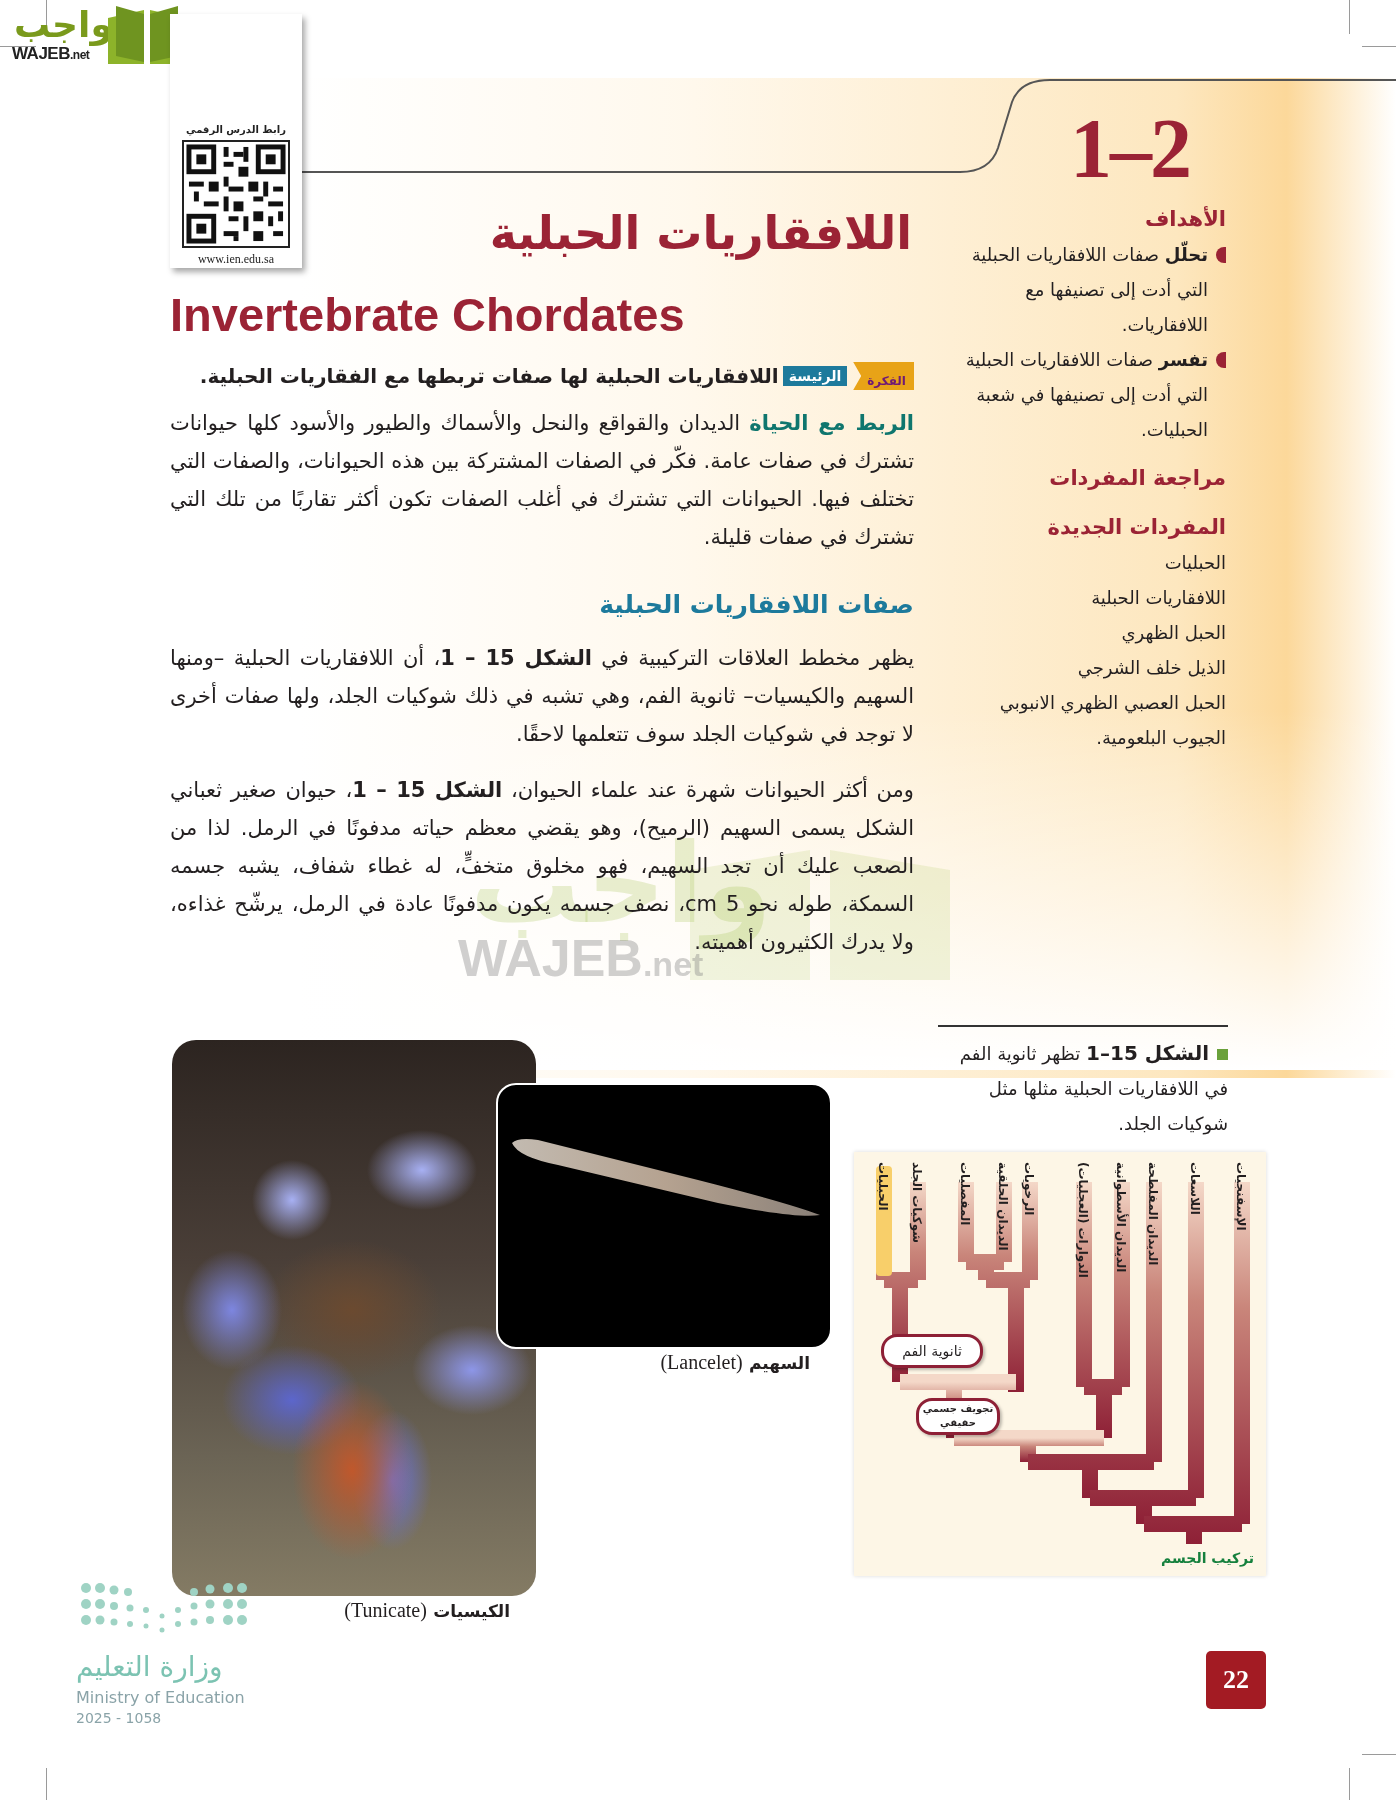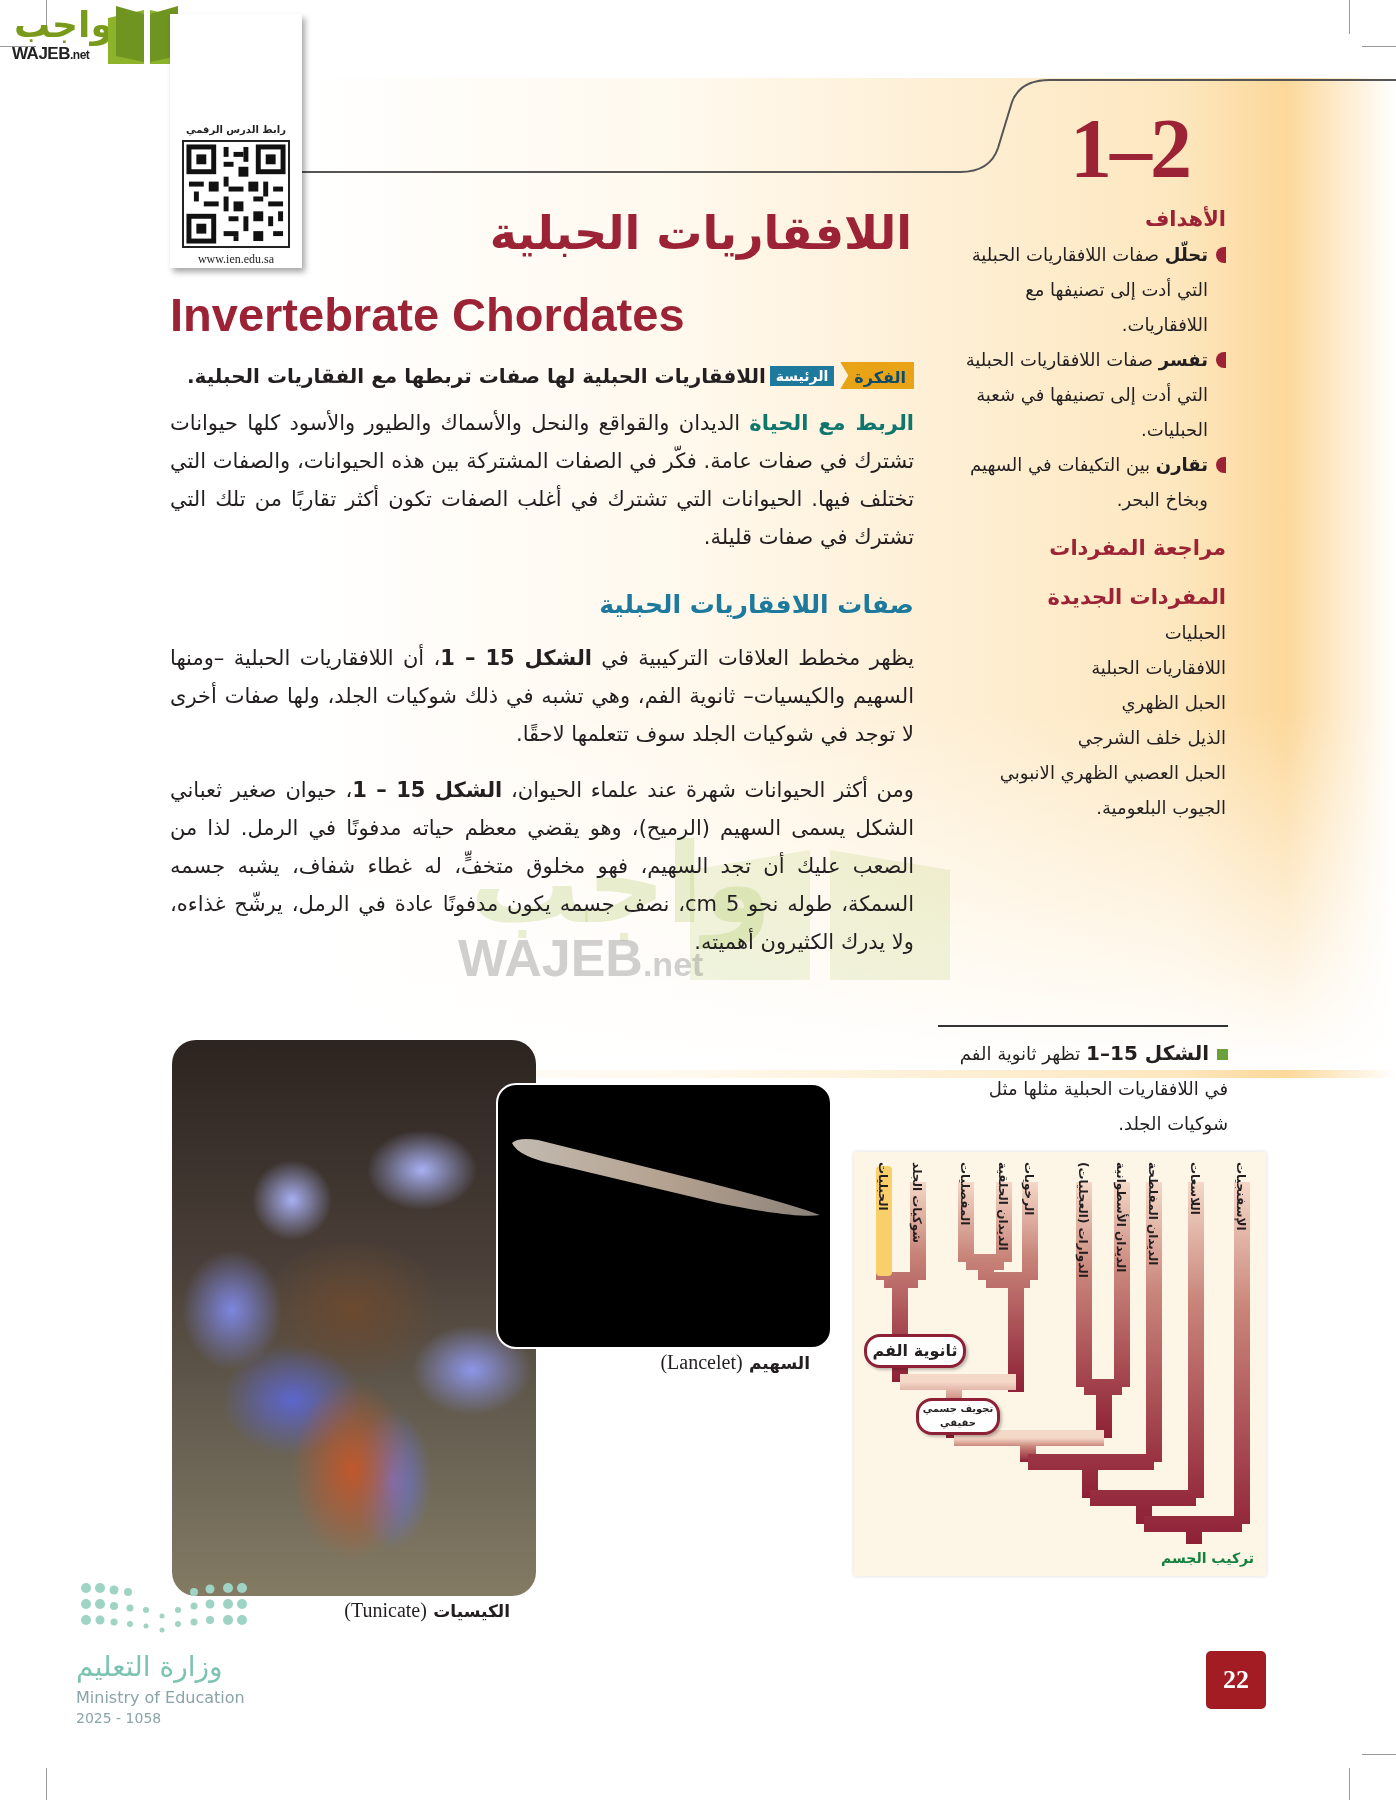--- a/index.html
+++ b/index.html
@@ -20,21 +20,21 @@
   .qr-card { left:170px; top:14px; width:132px; height:254px; background:#fff; box-shadow:3px 4px 6px rgba(0,0,0,0.35); }
   .qr-label { left:0; top:110px; width:132px; text-align:center; font-size:10px; font-weight:bold; color:#222; direction:rtl; }
   .qr-box { left:12px; top:126px; width:108px; height:108px; border:2px solid #222; background:#fff; box-sizing:border-box; }
   .qr-url { left:0; top:238px; width:132px; text-align:center; font-size:12px; font-family:"Liberation Serif", serif; color:#222; }
   
   .sec-num { left:1070px; top:100px; font-family:"Liberation Serif", serif; font-weight:bold; font-size:84px; color:#9b2335; letter-spacing:-2px; }
   
   .title-ar { left:460px; top:206px; width:452px; font-size:46px; font-weight:bold; color:#9b2335; }
   .title-en { left:170px; top:287px; font-family:"Liberation Sans", sans-serif; font-weight:bold; font-size:47px; color:#9b2335; }
   .main-idea { left:170px; top:362px; width:744px; font-size:20px; font-weight:bold; color:#231f20; display:flex; flex-direction:row-reverse; align-items:center; gap:6px; }
-  .badge-idea { background:#e8a317; color:#0c4a6e; font-size:16px; padding:6px 8px 2px 14px; clip-path:polygon(0 0,100% 0,100% 100%,0 100%,8px 50%); }
+  .badge-idea { background:#e8a317; color:#701a75; font-size:12px; padding:12px 8px 2px 14px; clip-path:polygon(0 0,100% 0,100% 100%,0 100%,8px 50%); }
   .badge-main { background:#1d7a9c; color:#fff; font-size:14px; padding:2px 6px; margin-left:-2px; }
   .para { left:170px; width:744px; font-size:21px; line-height:38px; text-align:justify; text-align-last:right; }
   .link-life { color:#0f766e; font-weight:bold; }
   .sub-head { left:560px; top:590px; width:354px; font-size:25px; font-weight:bold; color:#1d7a9c; }
   .bold { font-weight:bold; }
   
   .side { left:950px; width:276px; font-size:18px; line-height:35px; }
   .side-head { font-size:21px; font-weight:bold; color:#9b2335; }
   .obj-item { position:relative; padding-right:18px; }
   .obj-bullet { position:absolute; right:0; top:10px; width:10px; height:16px; background:#9b2335; border-radius:10px 0 0 10px; }
@@ -181,24 +181,20 @@
 <div class="abs side rtl" style="top:202px;">
   <div class="side-head">الأهداف</div>
   <div class="obj-item">
     <span class="obj-bullet"></span>
     <span class="bold">تحلّل</span><span> صفات اللافقاريات الحبلية التي أدت إلى تصنيفها مع اللافقاريات.</span>
   </div>
   <div class="obj-item">
     <span class="obj-bullet"></span>
     <span class="bold">تفسر</span><span> صفات اللافقاريات الحبلية التي أدت إلى تصنيفها في شعبة الحبليات.</span>
   </div>
-  <div class="obj-item">
-    <span class="obj-bullet"></span>
-    <span class="bold">تقارن</span><span> بين التكيفات في السهيم وبخاخ البحر.</span>
-  </div>
 
   <div class="side-head" style="margin-top:14px;">مراجعة المفردات</div>
 
   <div class="side-head" style="margin-top:14px;">المفردات الجديدة</div>
   <span class="vocab-item">الحبليات</span>
   <span class="vocab-item">اللافقاريات الحبلية</span>
   <span class="vocab-item">الحبل الظهري</span>
   <span class="vocab-item">الذيل خلف الشرجي</span>
   <span class="vocab-item">الحبل العصبي الظهري الانبوبي</span>
   <span class="vocab-item">الجيوب البلعومية.</span>
@@ -243,21 +239,21 @@
     <span class="abs" style="left:56px;top:0;writing-mode:vertical-rl;font-size:12px;font-weight:bold;">شوكيات الجلد</span>
     <span class="abs" style="left:104px;top:0;writing-mode:vertical-rl;font-size:12px;font-weight:bold;">المفصليات</span>
     <span class="abs" style="left:142px;top:0;writing-mode:vertical-rl;font-size:12px;font-weight:bold;">الديدان الحلقية</span>
     <span class="abs" style="left:168px;top:0;writing-mode:vertical-rl;font-size:12px;font-weight:bold;">الرخويات</span>
     <span class="abs" style="left:222px;top:0;writing-mode:vertical-rl;font-size:12px;font-weight:bold;">الدوارات (العجليات)</span>
     <span class="abs" style="left:260px;top:0;writing-mode:vertical-rl;font-size:12px;font-weight:bold;">الديدان الأسطوانية</span>
     <span class="abs" style="left:292px;top:0;writing-mode:vertical-rl;font-size:12px;font-weight:bold;">الديدان المفلطحة</span>
     <span class="abs" style="left:334px;top:0;writing-mode:vertical-rl;font-size:12px;font-weight:bold;">اللاسعات</span>
     <span class="abs" style="left:380px;top:0;writing-mode:vertical-rl;font-size:12px;font-weight:bold;">الإسفنجيات</span>
   </div>
-  <div class="abs" style="left:10px;top:182px;width:96px;height:28px;background:#fff;border:3px solid #8e2036;border-radius:16px;font-size:16px;font-weight:bold;text-align:center;line-height:28px;direction:rtl;box-shadow:2px 2px 3px rgba(0,0,0,0.25);">ثانوية الفم</div>
+  <div class="abs" style="left:27px;top:182px;width:96px;height:28px;background:#fff;border:3px solid #8e2036;border-radius:16px;font-size:14px;font-weight:normal;text-align:center;line-height:28px;direction:rtl;box-shadow:2px 2px 3px rgba(0,0,0,0.25);">ثانوية الفم</div>
   <div class="abs" style="left:62px;top:246px;width:78px;height:30px;background:#fff;border:3px solid #8e2036;border-radius:16px;font-size:10px;font-weight:bold;text-align:center;line-height:14px;direction:rtl;padding-top:1px;box-shadow:2px 2px 3px rgba(0,0,0,0.25);">تجويف جسمي حقيقي</div>
   <div class="abs clado-bottom rtl">تركيب الجسم</div>
 </div>
 
 <div class="abs tunicate"></div>
 <div class="abs lancelet">
   <svg width="332" height="262" viewBox="0 0 332 262">
     <defs>
       <linearGradient id="lg" x1="0" y1="0" x2="1" y2="0">
         <stop offset="0" stop-color="#d8cfc4"></stop>

